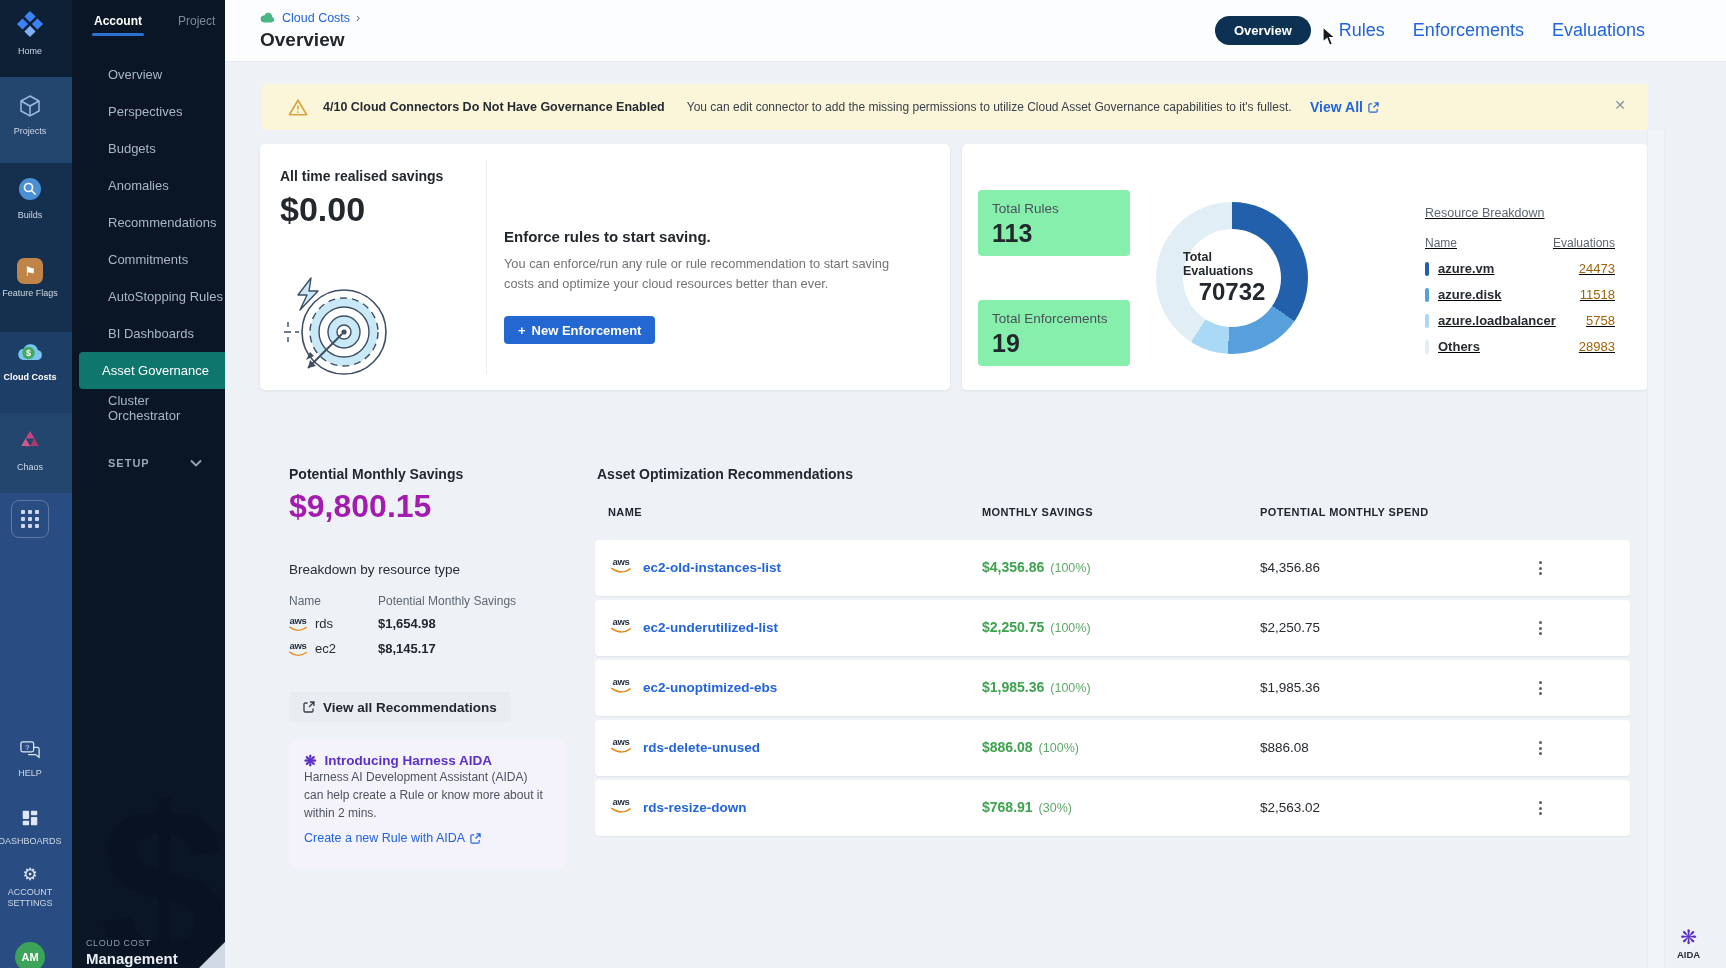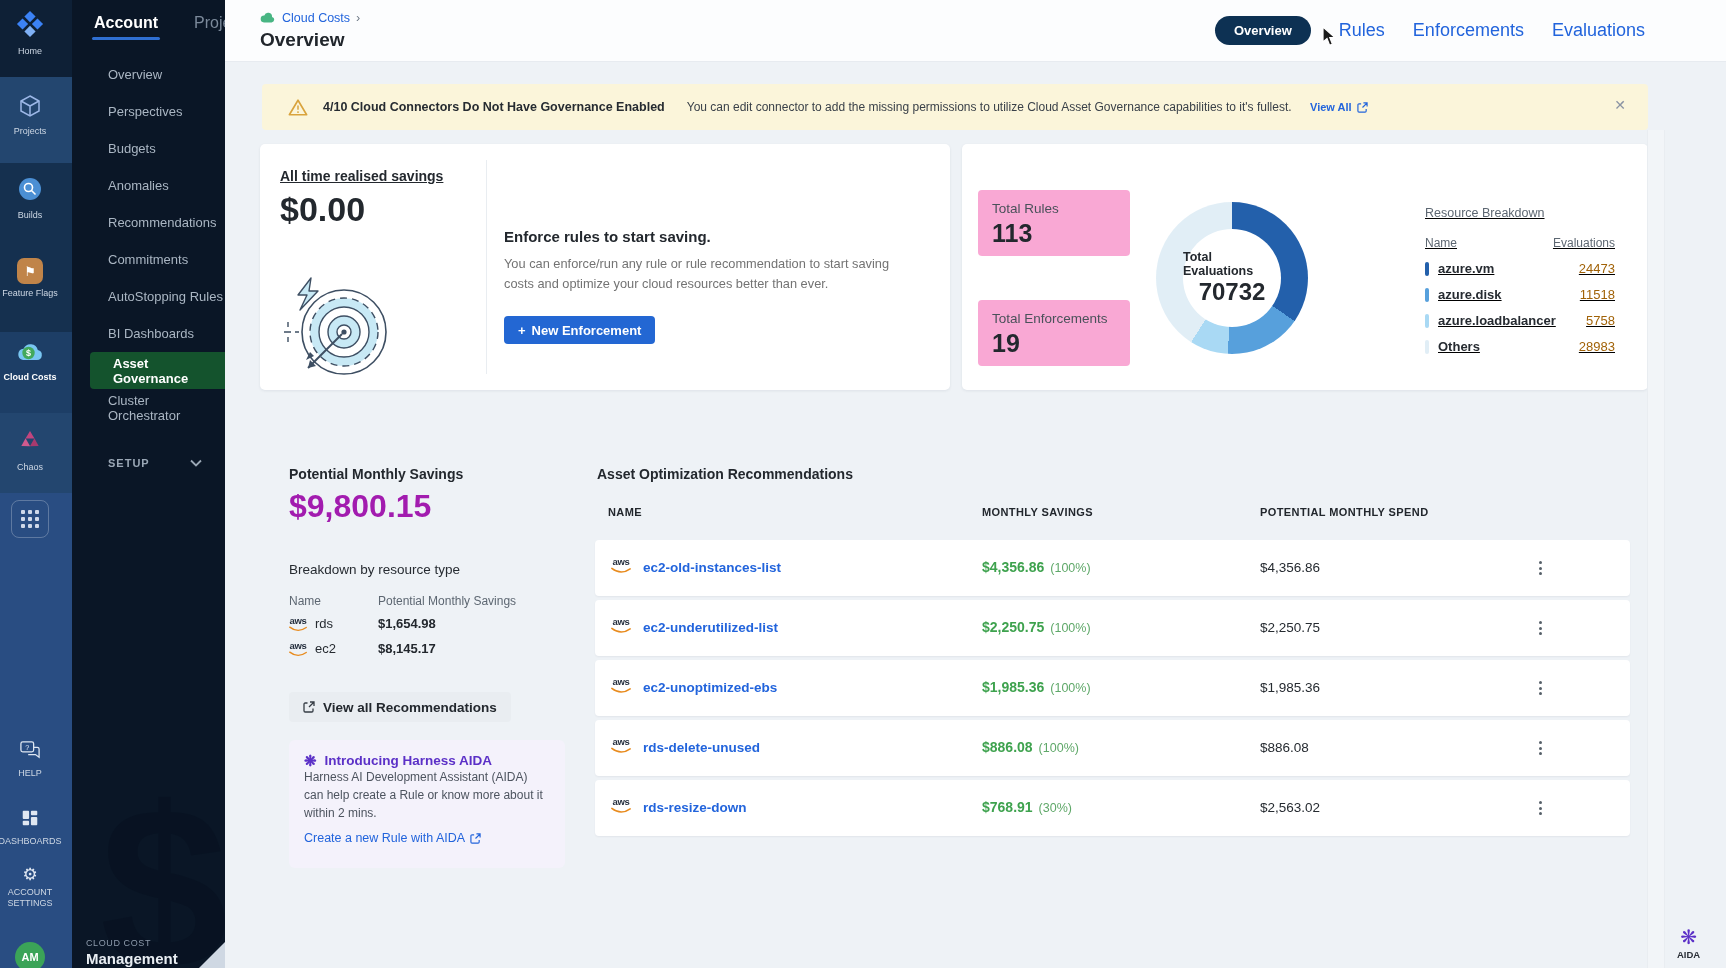--- a/index.html
+++ b/index.html
@@ -1,17 +1,17 @@
 <!DOCTYPE html>
 <html><head>
 <meta charset="utf-8">
 <style>
   * { margin:0; padding:0; box-sizing:border-box; }
   html,body { width:1726px; height:968px; overflow:hidden; font-family:"Liberation Sans", sans-serif; background:#eef2f6; }
-  .abs { position:absolute;text-decoration:underline; }
+  .abs { position:absolute; }
 
   
   .rail { position:absolute; left:0; top:0; width:72px; height:968px; background:#0e2036; overflow:hidden; z-index:5; }
   .rail .seg { position:absolute; left:0; width:72px; }
   .seg-mid { top:163px; height:169px; background:#15304f; }
   .seg-projects { top:77px; height:86px; background:#23466f; }
   .seg-cc { top:332px; height:81px; background:#1d3e66; }
   .seg-chaos { top:413px; height:80px; background:#23466f; }
   .seg-bottom { top:493px; height:475px; background:#294d82; }
   .rail-item { position:absolute; left:0; width:60px; display:flex; flex-direction:column; align-items:center; gap:4px; cursor:pointer; }
@@ -20,26 +20,26 @@
   .gridbox { width:38px; height:38px; border:1px solid rgba(255,255,255,.25); border-radius:8px; display:flex; align-items:center; justify-content:center; }
   .dots { display:grid; grid-template-columns:repeat(3,4px); gap:3px; }
   .dots i { width:4px; height:4px; background:#cfd9ea; border-radius:1px; display:block; }
   .ff-icon { width:26px; height:26px; background:#c08449; border-radius:7px; color:#fff; display:flex; align-items:center; justify-content:center; font-size:13px; }
   .gear { font-size:17px; color:#dfe7f2; line-height:1; }
   .avatar { width:30px; height:30px; border-radius:50%; background:#3ba458; color:#fff; font-size:11px; font-weight:bold; display:flex; align-items:center; justify-content:center; }
 
   
   .sidebar { position:absolute; left:72px; top:0; width:153px; height:968px; background:#0a1626; overflow:hidden; z-index:4; }
   .sb-tabs { position:absolute; left:22px; top:14px; display:flex; gap:36px; }
-  .sb-tab { font-size:16px; color:#7b899a; cursor:pointer; }
+  .sb-tab { font-size:12px; color:#7b899a; cursor:pointer; }
   .sb-tab.active { color:#fff; font-weight:bold; position:relative; }
   .sb-tab.active::after { content:""; position:absolute; left:-2px; right:-2px; bottom:-8px; height:3px; background:#2f6fd2; border-radius:2px; }
   .menu { position:absolute; left:0; top:56px; width:153px; }
   .menu-item { height:37px; display:flex; align-items:center; padding-left:36px; font-size:13px; color:#aab6c3; cursor:pointer; }
-  .menu-item.selected { background:#14532d; color:#fff; margin-left:18px; padding-left:23px; border-radius:4px 0 0 4px; font-weight:bold; }
+  .menu-item.selected { background:#0f766e; color:#fff; margin-left:7px; padding-left:23px; border-radius:4px 0 0 4px; font-weight:normal; }
   .setup-row { margin-top:22px; height:30px; display:flex; align-items:center; padding-left:36px; font-size:11px; font-weight:bold; letter-spacing:1px; color:#9aa7b5; cursor:pointer; position:relative; }
   .setup-row svg { position:absolute; left:118px; }
   .watermark { position:absolute; left:28px; top:756px; font-size:230px; font-weight:bold; color:#071120; opacity:.65; z-index:0; }
   .product { position:absolute; left:14px; top:938px; z-index:1; }
   .product .p1 { font-size:9px; letter-spacing:.6px; color:#8d9aab; }
   .product .p2 { font-size:15px; font-weight:bold; color:#e8edf2; margin-top:2px; }
   .corner { position:absolute; right:0; bottom:0; width:0; height:0; border-bottom:26px solid #cfd8e3; border-left:26px solid transparent; }
 
   
   .main { position:absolute; left:225px; top:0; width:1501px; height:968px; }
@@ -48,34 +48,34 @@
   .crumb a { color:#2264dc; text-decoration:none; cursor:pointer; }
   .crumb .sep { color:#6b7683; }
   .page-title { position:absolute; left:35px; top:29px; font-size:19px; font-weight:bold; color:#21262c; }
   .tabrow { position:absolute; left:990px; top:16px; display:flex; align-items:center; gap:28px; }
   .tab-pill { background:#0d3153; color:#fff; font-size:13px; font-weight:bold; padding:7px 19px; border-radius:16px; cursor:pointer; }
   .tab-link { color:#2264dc; font-size:18px; cursor:pointer; }
 
   .banner { position:absolute; left:37px; top:84px; width:1386px; height:46px; background:#fbf5da; border-radius:4px; display:flex; align-items:center; padding-left:26px; }
   .banner .btitle { margin-left:15px; font-size:12.5px; font-weight:bold; color:#262b31; }
   .banner .bmsg { margin-left:22px; font-size:12px; color:#3a4149; }
-  .banner .viewall { position:absolute; left:1048px; display:flex; align-items:center; gap:5px; font-size:11px; font-weight:bold; color:#2264dc; cursor:pointer; }
+  .banner .viewall { position:absolute; left:1048px; display:flex; align-items:center; gap:5px; font-size:14px; font-weight:bold; color:#2264dc; cursor:pointer; }
   .banner .bx { position:absolute; right:22px; top:13px; font-size:14px; color:#8a93a3; cursor:pointer; }
 
   .card { position:absolute; background:#fff; border-radius:5px; box-shadow:0 1px 3px rgba(30,40,60,.08); }
   .cardA { left:35px; top:144px; width:690px; height:246px; }
   .cardA .divider { position:absolute; left:226px; top:16px; bottom:16px; width:1px; background:#e9edf1; }
   .stat-label { font-size:14px; font-weight:bold; color:#23282e; }
   .cardA .big { position:absolute; left:20px; top:46px; font-size:34px; font-weight:bold; color:#23282e; }
   .cardA .cta-title { position:absolute; left:244px; top:84px; font-size:15px; font-weight:bold; color:#23282e; }
   .cardA .cta-body { position:absolute; left:244px; top:110px; width:400px; font-size:12.8px; line-height:1.55; color:#737373; }
   .btn-primary { position:absolute; left:244px; top:172px; height:28px; padding:0 14px; background:#2367d3; color:#fff; font-size:13px; font-weight:bold; border:none; border-radius:4px; display:flex; align-items:center; gap:6px; cursor:pointer; }
 
   .cardB { left:737px; top:144px; width:686px; height:246px; }
-  .statbox { position:absolute; left:16px; width:152px; height:66px; background:#f9a8d4; border-radius:4px; padding:11px 14px; }
+  .statbox { position:absolute; left:16px; width:152px; height:66px; background:#86efac; border-radius:4px; padding:11px 14px; }
   .statbox .sl { font-size:13.5px; color:#4a515a; }
   .statbox .sv { font-size:25px; font-weight:bold; color:#23282e; margin-top:3px; }
   .donut { position:absolute; left:194px; top:58px; width:152px; height:152px; border-radius:50%; }
   .hole { position:absolute; inset:27px; background:#fff; border-radius:50%; display:flex; flex-direction:column; align-items:center; justify-content:center; }
   .hole .hl { font-size:12.5px; font-weight:bold; color:#23282e; }
   .hole .hv { font-size:24px; font-weight:bold; color:#23282e; }
   .bd { position:absolute; left:463px; top:62px; width:190px;text-decoration:underline; }
   .bd .bd-title { font-size:12.5px; color:#5d6772; }
   .bd .bd-cols { display:flex; font-size:12px; color:#5d6772; margin-top:16px; }
   .bd .bd-cols span:last-child { margin-left:auto; }

